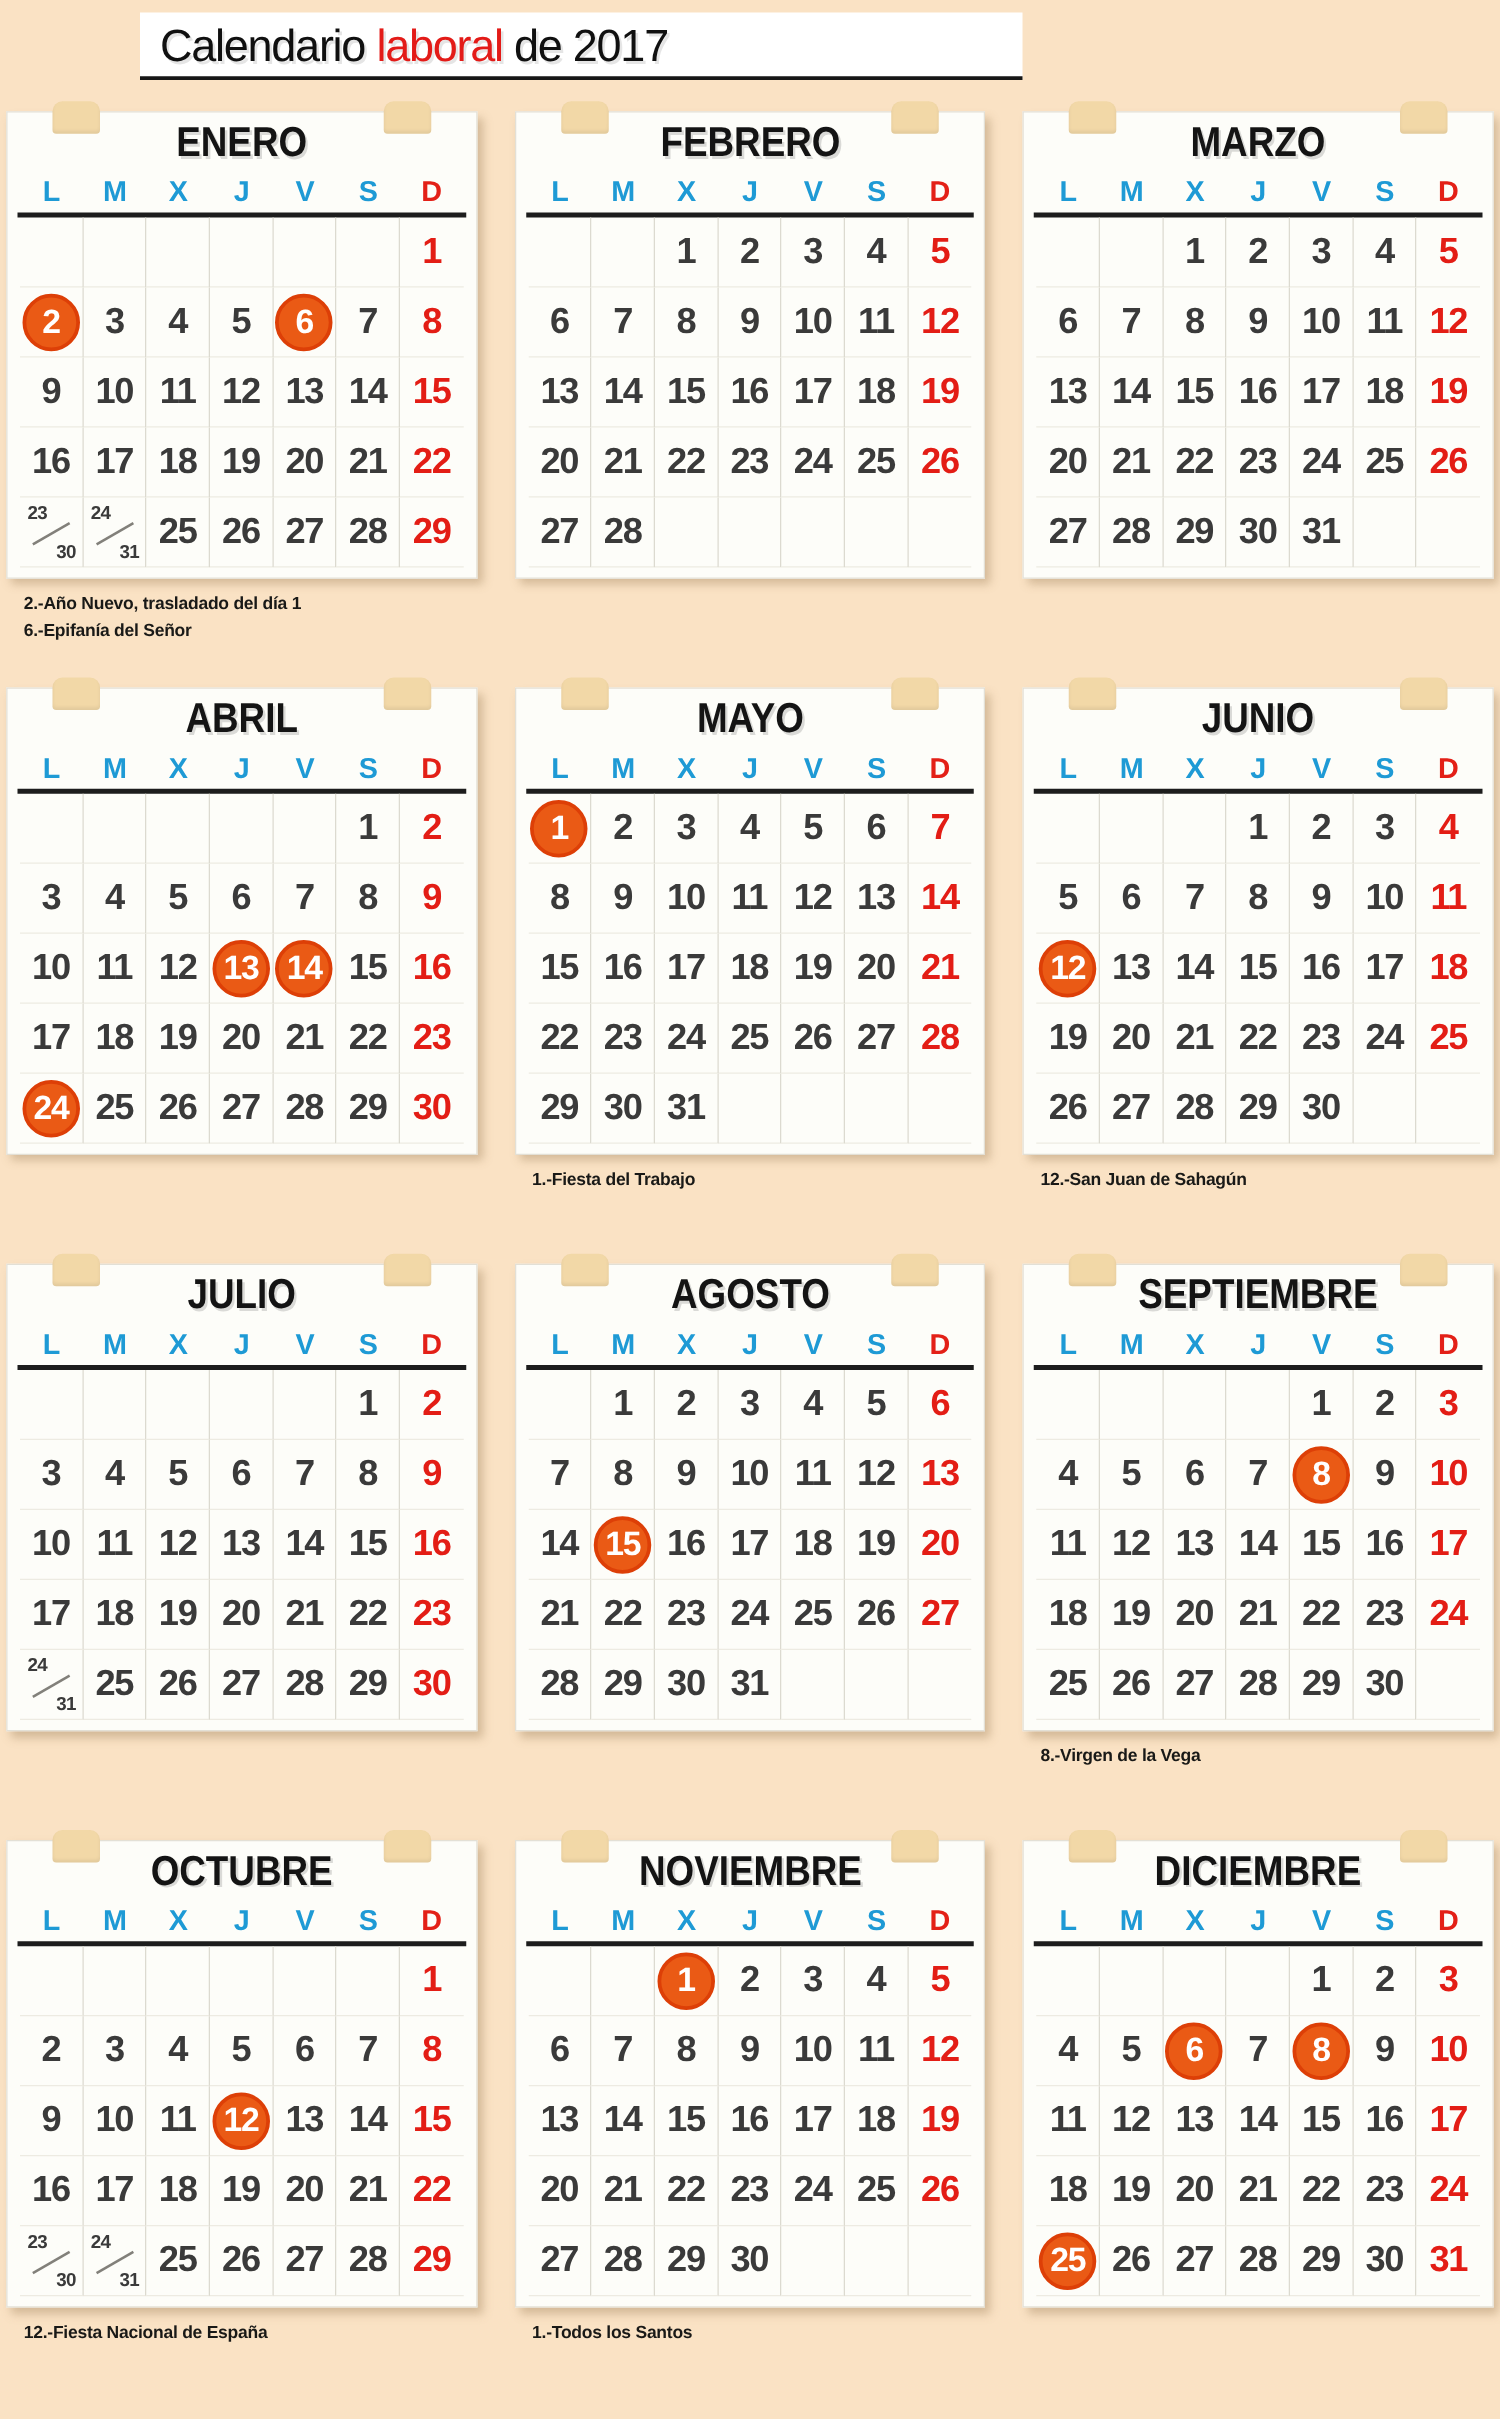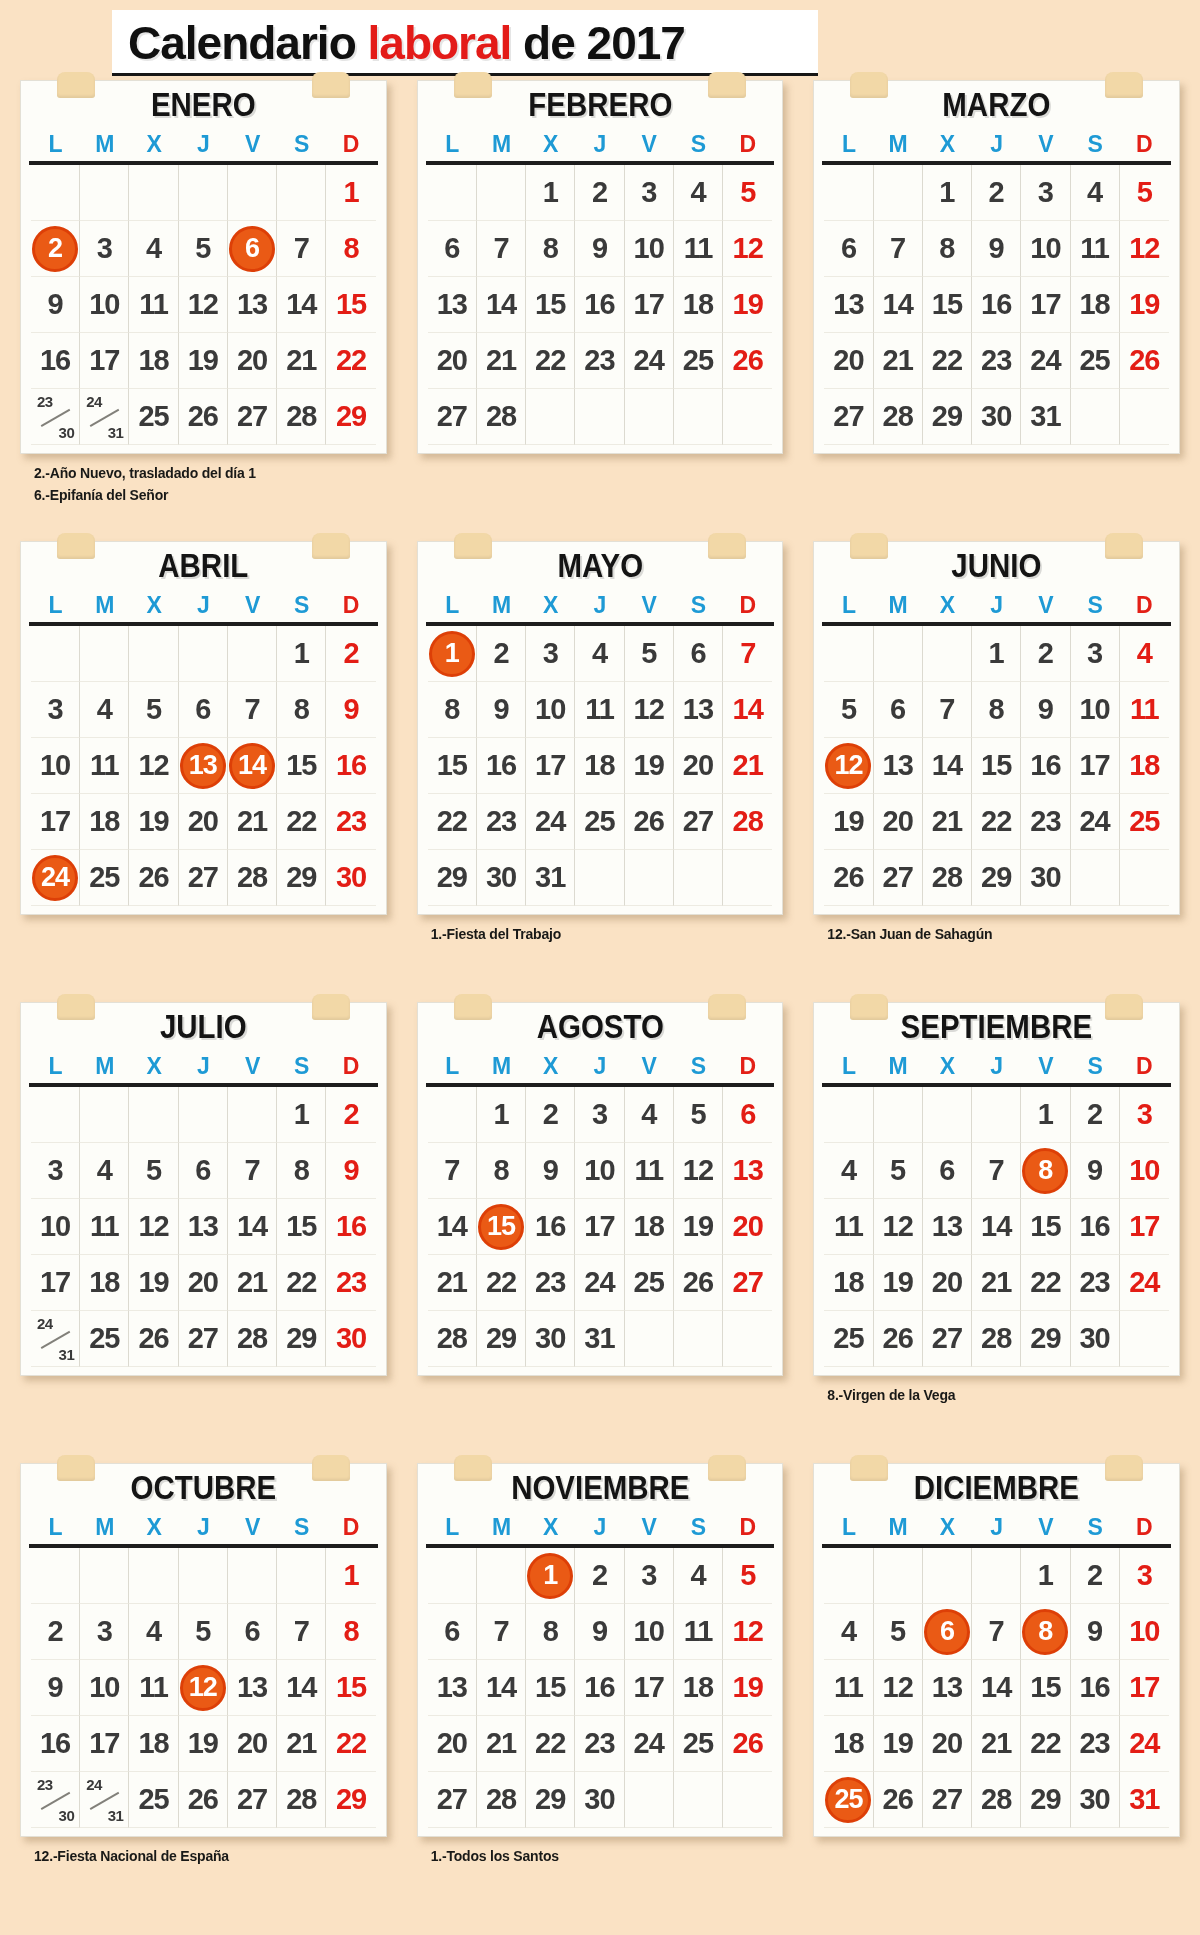--- a/index.html
+++ b/index.html
@@ -14,37 +14,37 @@
   .title-strip {
     margin:10px 0 0 112px;
     width:706px;
     background:#ffffff;
     border-bottom:3px solid #161616;
     padding:6px 0 3px 16px;
     box-sizing:border-box;
   }
   .title-strip h1 {
     margin:0;
-    font-size:46px;
-    font-weight:bold;
+    font-size:36px;
+    font-weight:normal;
     color:#101010;
     letter-spacing:-1px;
     text-shadow:2px 2px 0 rgba(80,80,80,.15);
   }
   .title-strip h1 span { white-space:pre-wrap; }
   .title-strip .accent { color:#e31b18; }
 
   
   .months {
     display:grid;
     grid-template-columns:repeat(3,1fr);
     column-gap:30px;
     grid-auto-rows:461px;
-    padding:0 20px;
-    margin-top:4px;
+    padding:0 5px;
+    margin-top:25px;
   }
   .month-block { position:relative; }
 
   .month-card {
     position:relative;
     height:374px;
     background:#fdfdf9;
     border:1px solid #e3e0d6;
     box-shadow:4px 5px 7px rgba(140,110,70,.35);
     padding:4px 10px 0;

